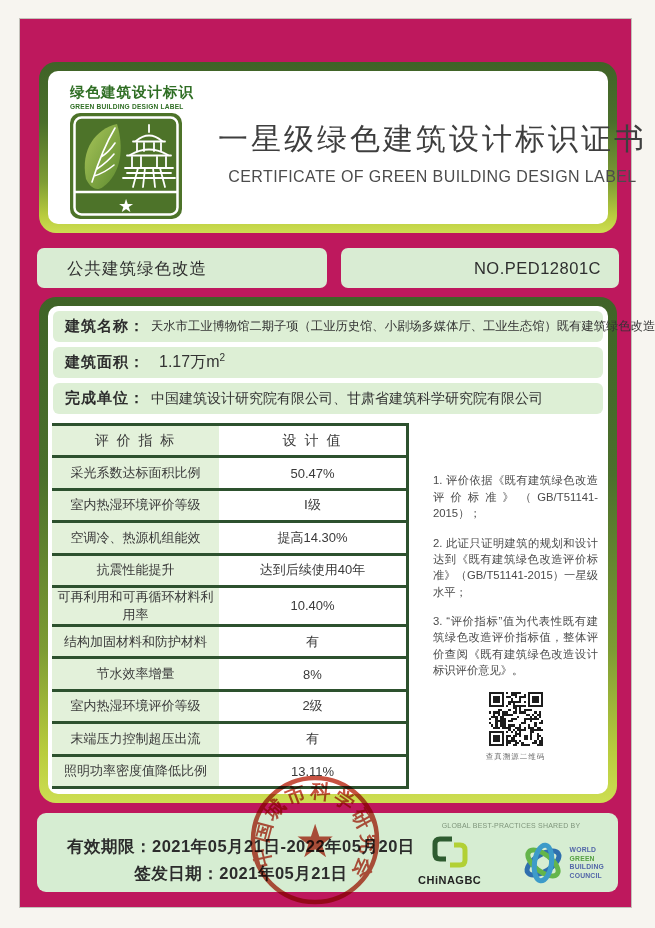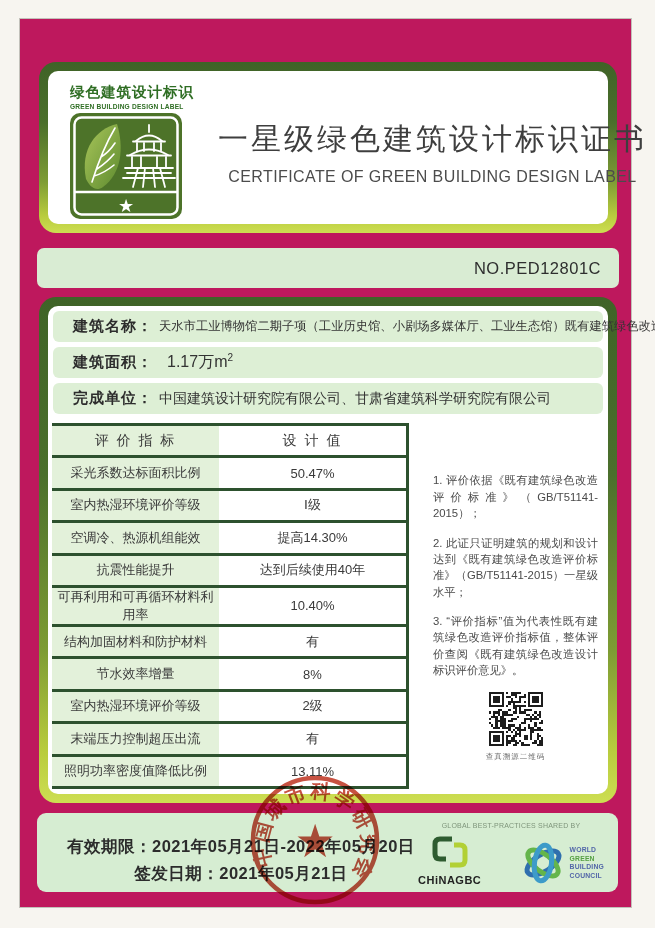--- a/index.html
+++ b/index.html
@@ -38,21 +38,21 @@
     height:40px;border-radius:7px;background:#d9ecd3;box-sizing:border-box;
     font-size:16.5px;color:#2e2e2e;line-height:40px;flex:1;
   }
   .pill.left{padding-left:30px;letter-spacing:1px;}
   .pill.right{text-align:right;padding-right:18px;letter-spacing:0.5px;}
   
   .main-box{left:19px;top:278px;width:578px;height:506px;}
   .main-inner{padding:5px 4px;}
   .info-row{
     height:31px;margin:0 1px 5px 1px;background:#ddefd5;border-radius:6px;
-    display:flex;align-items:center;padding-left:20px;box-sizing:border-box;
+    display:flex;align-items:center;padding-left:12px;box-sizing:border-box;
   }
   .info-label{font-size:15px;font-weight:bold;color:#2d2d2d;letter-spacing:1px;flex:none;}
   .info-value{color:#333;margin-left:6px;white-space:nowrap;}
   .v-name{font-size:12.3px;}
   .v-area{font-size:16px;margin-left:14px;}
   .v-area sup{font-size:10px;}
   .v-unit{font-size:14px;}
   .content-cols{display:flex;margin-top:9px;align-items:center;}
   
   table.metrics{
@@ -135,20 +135,21 @@
           </svg>
         </div>
         <div class="title-block">
           <div class="title-cn">一星级绿色建筑设计标识证书</div>
           <div class="title-en">CERTIFICATE OF GREEN BUILDING DESIGN LABEL</div>
         </div>
       </div>
     </div>
 
     <div class="pill-row">
+      <div class="pill left">公共建筑绿色改造</div>
       <div class="pill right">NO.PED12801C</div>
     </div>
 
     <div class="gradient-box main-box">
       <div class="inner main-inner">
         <div class="info-row">
           <span class="info-label">建筑名称：</span>
           <span class="info-value v-name">天水市工业博物馆二期子项（工业历史馆、小剧场多媒体厅、工业生态馆）既有建筑绿色改造工程</span>
         </div>
         <div class="info-row">

